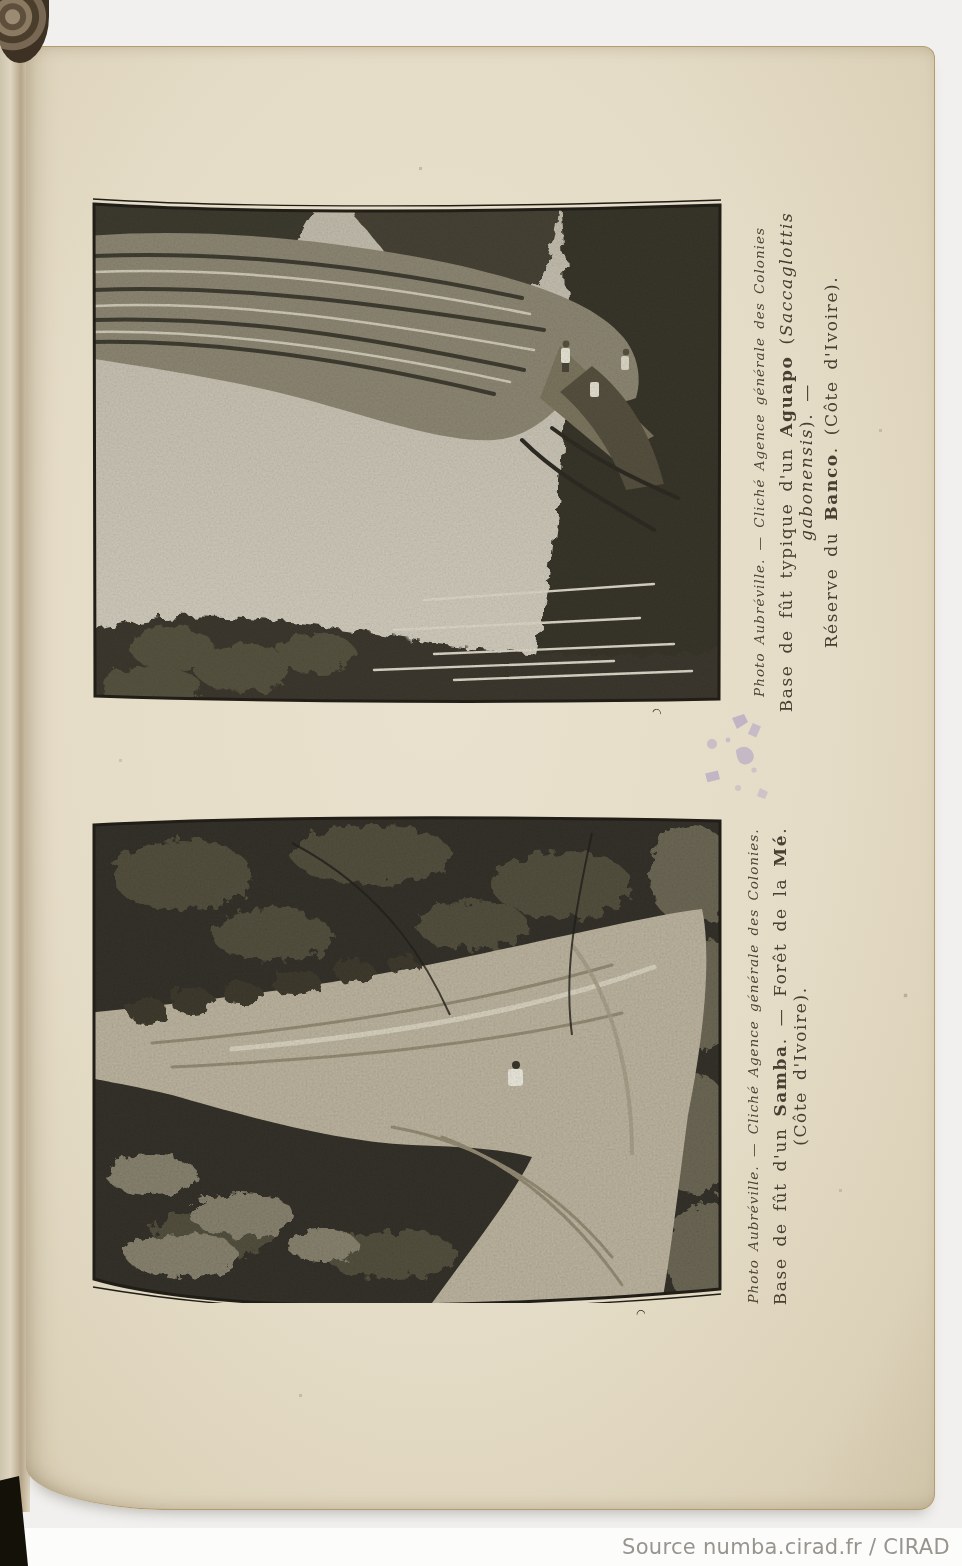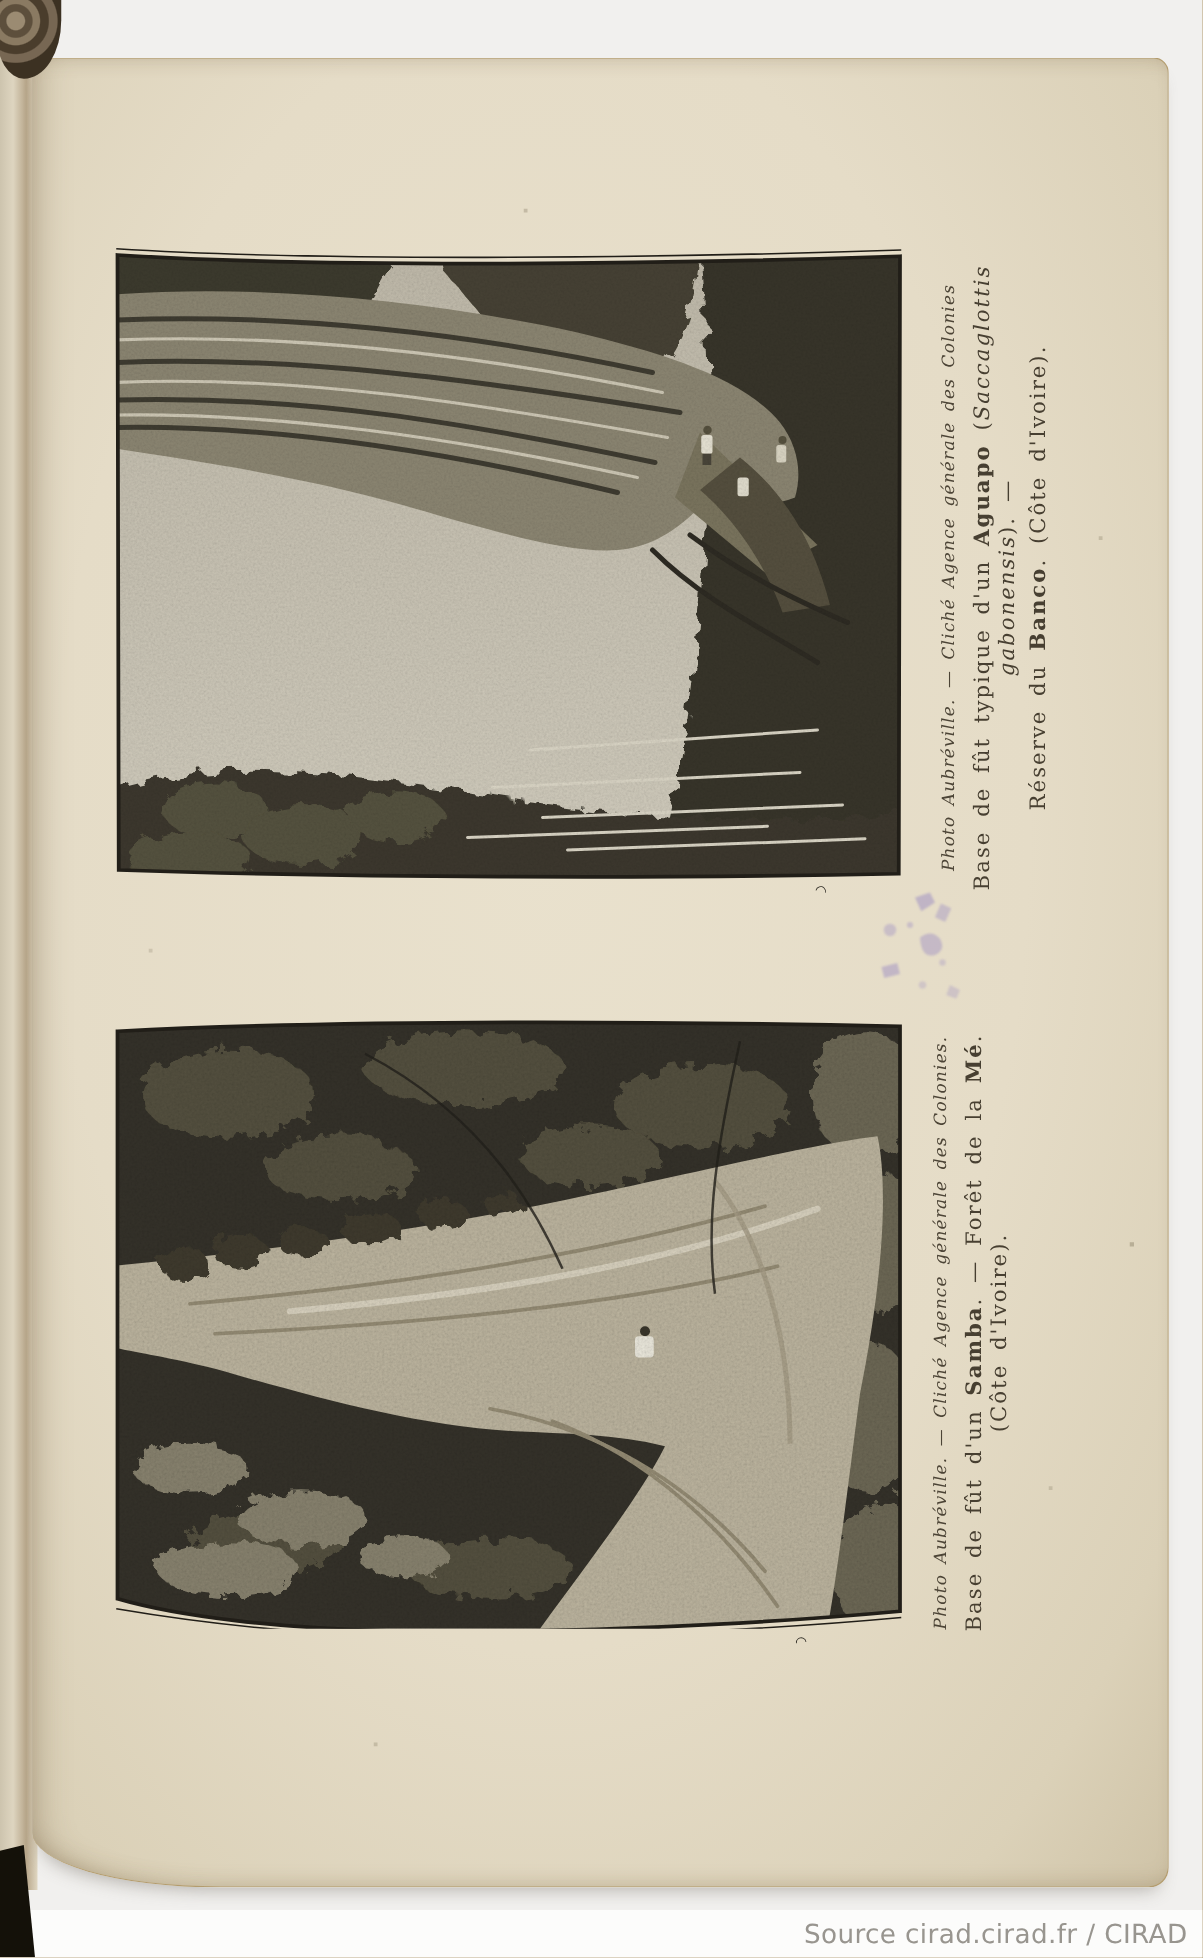--- a/index.html
+++ b/index.html
@@ -295,14 +295,14 @@
   <div class="cap-main">
     <span>Base de fût d'un </span><span class="cap-b">Samba</span><span>. — Forêt de la </span><span class="cap-b">Mé</span><span>. (Côte d'Ivoire).</span>
   </div>
 </div>
 
 <span class="plate-mark plate-mark-bottom">◠</span>
 
 <div class="black-corner"></div>
 
 <div class="wm-band">
-  <span class="wm-text">Source cirad.cirad.fr / CIRAD</span>
+  <span class="wm-text">Source numba.cirad.fr / CIRAD</span>
 </div>
 
 </body></html>

